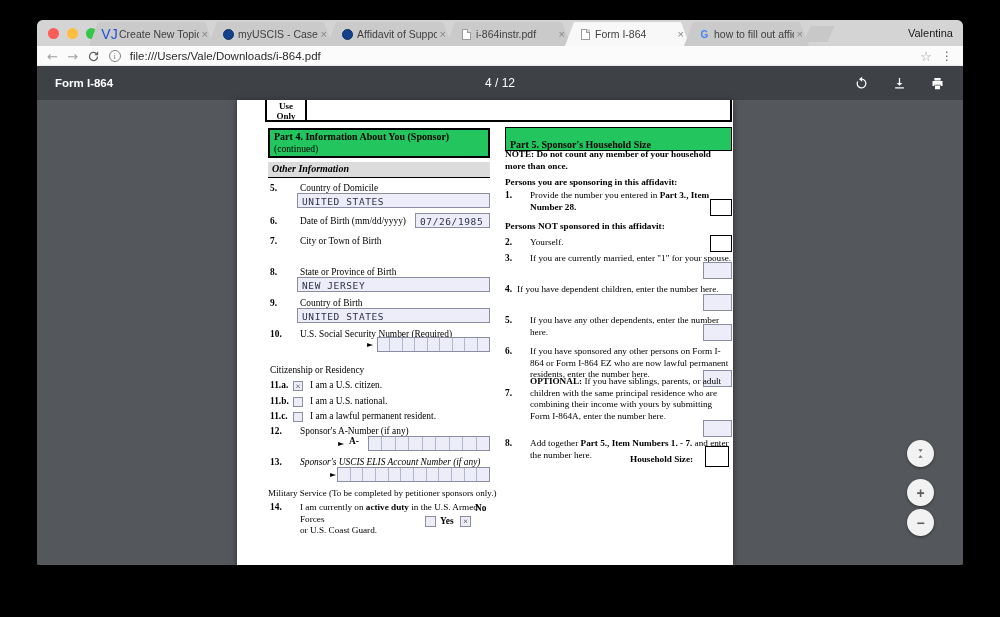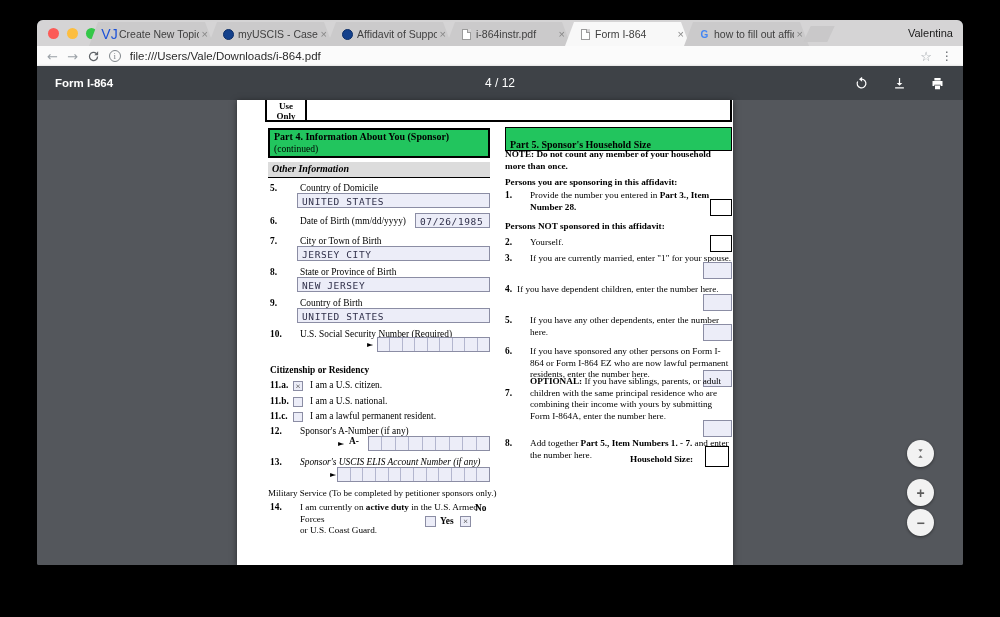--- a/index.html
+++ b/index.html
@@ -197,21 +197,20 @@
       <span class="abs fnum" style="left:33px; top:83px;">5.</span>
       <span class="abs flabel" style="left:63px; top:83px;">Country of Domicile</span>
       <div class="tfield" style="left:60px; top:93px; width:193px;">UNITED STATES</div>
 
       <span class="abs fnum" style="left:33px; top:116px;">6.</span>
       <span class="abs flabel" style="left:63px; top:116px;">Date of Birth (mm/dd/yyyy)</span>
       <div class="tfield" style="left:178px; top:113px; width:75px;">07/26/1985</div>
 
       <span class="abs fnum" style="left:33px; top:136px;">7.</span>
       <span class="abs flabel" style="left:63px; top:136px;">City or Town of Birth</span>
-      <div class="tfield" style="left:60px; top:146px; width:193px;">JERSEY CITY</div>
 
       <span class="abs fnum" style="left:33px; top:167px;">8.</span>
       <span class="abs flabel" style="left:63px; top:167px;">State or Province of Birth</span>
       <div class="tfield" style="left:60px; top:177px; width:193px;">NEW JERSEY</div>
 
       <span class="abs fnum" style="left:33px; top:198px;">9.</span>
       <span class="abs flabel" style="left:63px; top:198px;">Country of Birth</span>
       <div class="tfield" style="left:60px; top:208px; width:193px;">UNITED STATES</div>
 
       <span class="abs fnum" style="left:33px; top:229px;">10.</span>
@@ -222,21 +221,21 @@
           <span class="cell"></span>
           <span class="cell"></span>
           <span class="cell"></span>
           <span class="cell"></span>
           <span class="cell"></span>
           <span class="cell"></span>
           <span class="cell"></span>
           <span class="cell"></span>
         </div>
 
-      <span class="abs flabel" style="left:33px; top:265px;font-weight:bold;">Citizenship or Residency</span>
+      <span class="abs flabel" style="left:33px; top:265px;">Citizenship or Residency</span>
 
       <span class="abs fnum" style="left:33px; top:280px;">11.a.</span>
       <span class="cb" style="left:56px; top:281px;">×</span>
       <span class="abs flabel" style="left:73px; top:280px;">I am a U.S. citizen.</span>
 
       <span class="abs fnum" style="left:33px; top:296px;">11.b.</span>
       <span class="cb" style="left:56px; top:297px;"></span>
       <span class="abs flabel" style="left:73px; top:296px;">I am a U.S. national.</span>
 
       <span class="abs fnum" style="left:33px; top:311px;">11.c.</span>

